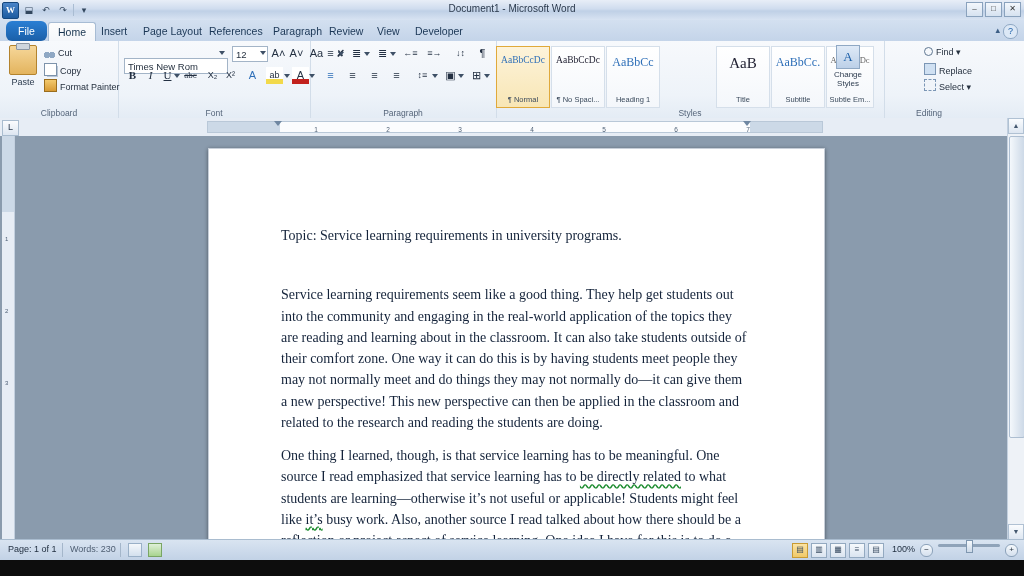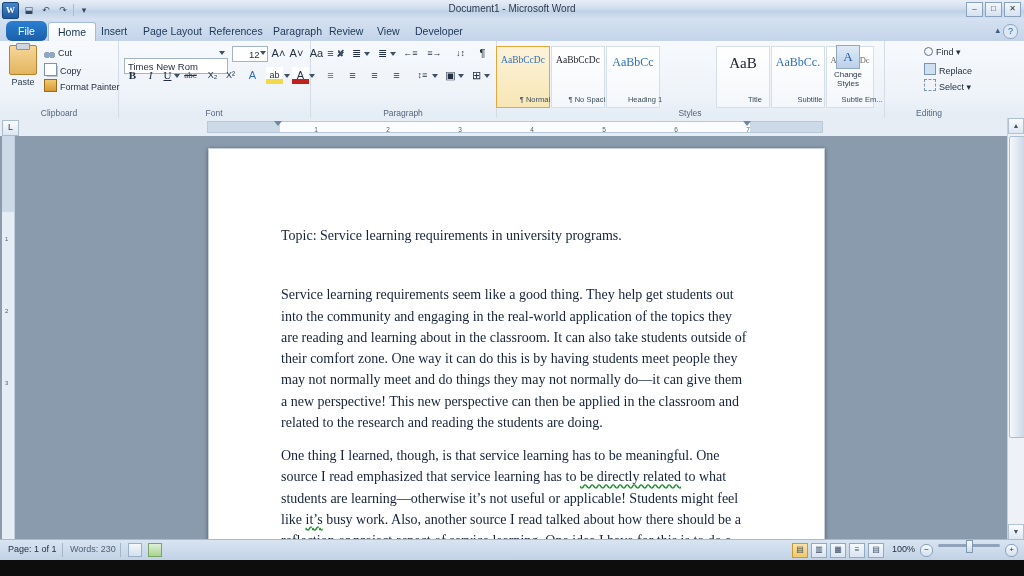--- a/index.html
+++ b/index.html
@@ -217,21 +217,21 @@
   }
   .font-size {
     position: absolute;
     left: 114px; top: 5px;
     width: 36px; height: 16px;
     background: #fff;
     border: 1px solid #a3b4c7;
     font-size: 9.5px;
     color: #1f2b3a;
     line-height: 16px;
-    padding-left: 16px;
+    padding-left: 3px;
     box-sizing: border-box;
   }
   .combo-arrow {
     position: absolute;
     width: 0; height: 0;
     border-left: 3px solid transparent;
     border-right: 3px solid transparent;
     border-top: 4px solid #3e5066;
   }
   .rb-btn {
@@ -270,21 +270,20 @@
     margin-top: 8px;
     display: block;
   }
   .style-name {
     font-size: 7.5px;
     color: #3b4a5c;
     position: absolute;
     bottom: 3px;
     width: 100%;
     left: 0;
-    margin-left: 12px;
   }
   .chg-styles {
     position: absolute;
     left: 330px; top: 5px;
     width: 48px;
     text-align: center;
     font-size: 8px;
     color: #2d3c4f;
   }
   .chg-ico {

